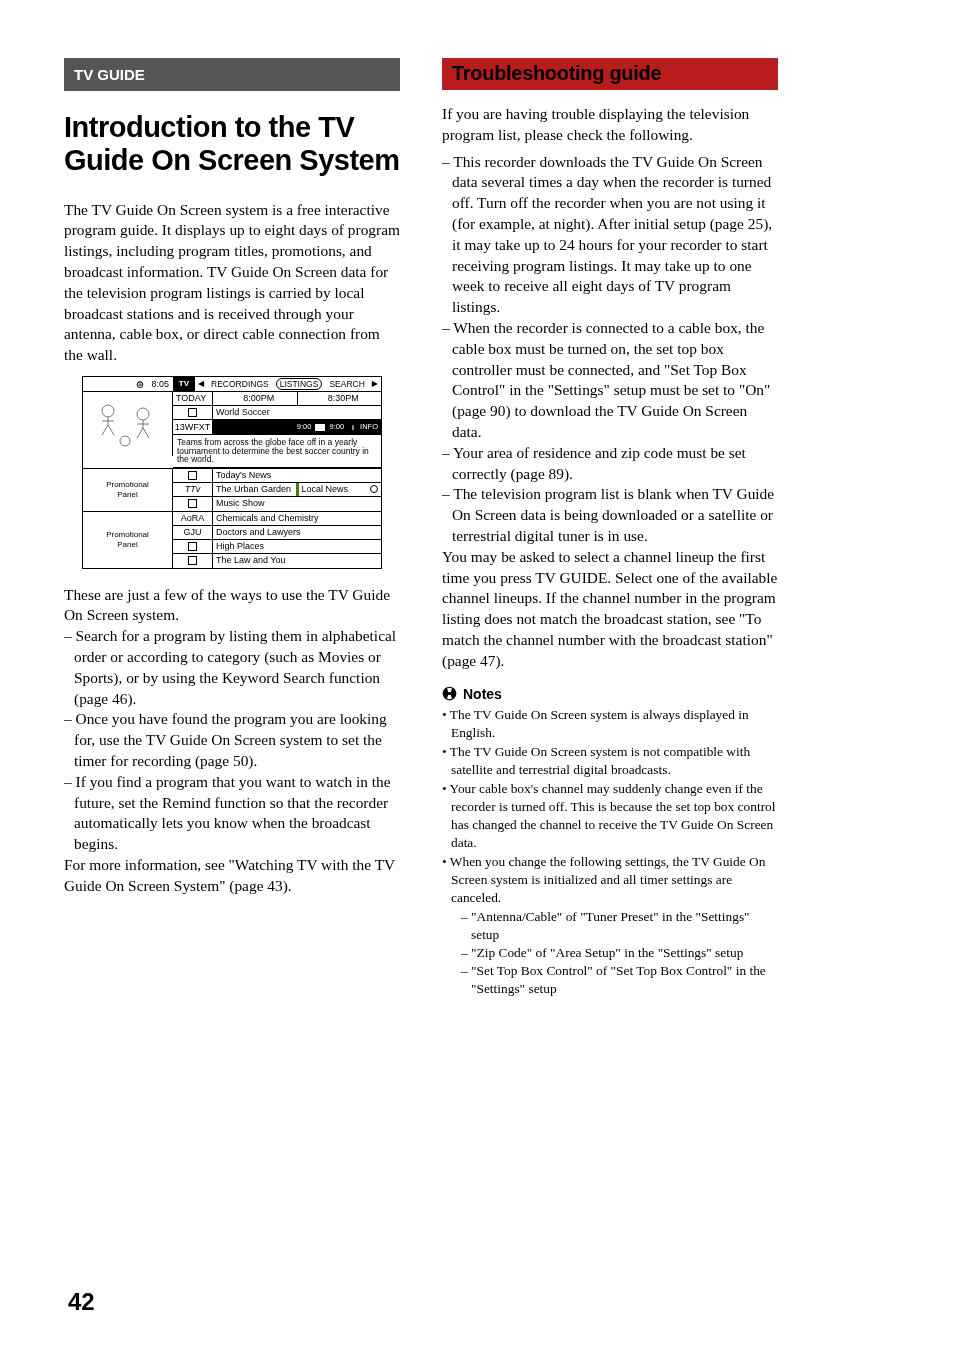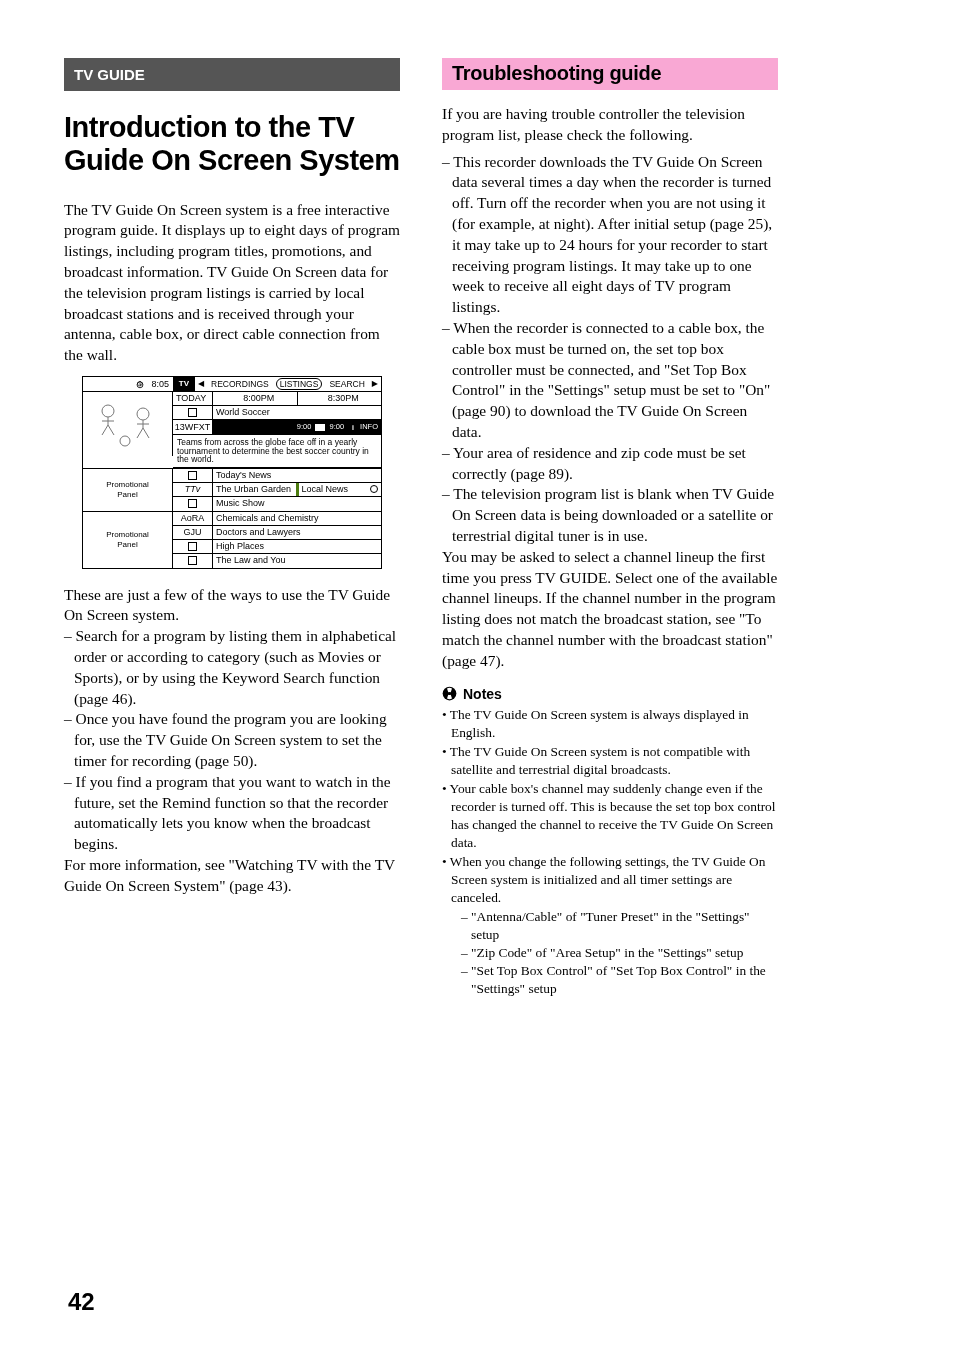--- a/index.html
+++ b/index.html
@@ -13,21 +13,21 @@
   .section-tab { background: #555; color: #fff; font-family: Arial, Helvetica, sans-serif; font-weight: bold; font-size: 15px; padding: 8px 14px 8px 10px; margin-bottom: 20px; }
   .h1 { font-family: Arial, Helvetica, sans-serif; font-weight: 900; font-size: 29px; line-height: 1.15; letter-spacing: -0.5px; margin-bottom: 22px; }
   .body { font-size: 15.4px; line-height: 1.35; }
   .body p { margin-bottom: 0; }
   .body .lead { margin-bottom: 6px; }
   .dash-list { margin-left: 0; }
   .dash-list li { list-style: none; text-indent: -10px; padding-left: 10px; font-size: 15.4px; line-height: 1.35; }
   .dash-list li::before { content: "– "; }
   .after-list { font-size: 15.4px; line-height: 1.35; }
 
-  .bar-title { background: #f9a8d4; font-family: Arial, Helvetica, sans-serif; font-weight: 900; font-size: 20px; padding: 4px 10px 5px 10px; margin-bottom: 14px; letter-spacing: -0.3px; }
+  .bar-title { background: #b91c1c; font-family: Arial, Helvetica, sans-serif; font-weight: 900; font-size: 20px; padding: 4px 10px 5px 10px; margin-bottom: 14px; letter-spacing: -0.3px; }
 
   .notes-hdr { display: flex; align-items: center; gap: 6px; font-family: Arial, Helvetica, sans-serif; font-weight: bold; font-size: 14px; margin-top: 14px; margin-bottom: 4px; }
   .notes-hdr svg { width: 15px; height: 15px; }
   .bullets { padding-left: 0; }
   .bullets > li { list-style: none; font-size: 13.4px; line-height: 1.35; text-indent: -9px; padding-left: 9px; margin-bottom: 1px; }
   .bullets > li::before { content: "• "; }
   .sub-dash { padding-left: 10px; }
   .sub-dash li { list-style: none; font-size: 13.4px; line-height: 1.35; text-indent: -10px; padding-left: 10px; }
   .sub-dash li::before { content: "– "; }
 
@@ -212,21 +212,21 @@
         <li>Once you have found the program you are looking for, use the TV Guide On Screen system to set the timer for recording (page 50).</li>
         <li>If you find a program that you want to watch in the future, set the Remind function so that the recorder automatically lets you know when the broadcast begins.</li>
       </ul>
       <p class="after-list">For more information, see "Watching TV with the TV Guide On Screen System" (page 43).</p>
     </div>
 
     <div class="col col-right">
       <div class="bar-title">Troubleshooting guide</div>
 
       <div class="body">
-        <p class="lead">If you are having trouble controller the television program list, please check the following.</p>
+        <p class="lead">If you are having trouble displaying the television program list, please check the following.</p>
       </div>
       <ul class="dash-list">
         <li>This recorder downloads the TV Guide On Screen data several times a day when the recorder is turned off. Turn off the recorder when you are not using it (for example, at night). After initial setup (page 25), it may take up to 24 hours for your recorder to start receiving program listings. It may take up to one week to receive all eight days of TV program listings.</li>
         <li>When the recorder is connected to a cable box, the cable box must be turned on, the set top box controller must be connected, and "Set Top Box Control" in the "Settings" setup must be set to "On" (page 90) to download the TV Guide On Screen data.</li>
         <li>Your area of residence and zip code must be set correctly (page 89).</li>
         <li>The television program list is blank when TV Guide On Screen data is being downloaded or a satellite or terrestrial digital tuner is in use.</li>
       </ul>
       <p class="after-list">You may be asked to select a channel lineup the first time you press TV GUIDE. Select one of the available channel lineups. If the channel number in the program listing does not match the broadcast station, see "To match the channel number with the broadcast station" (page 47).</p>
 
       <div class="notes-hdr">

